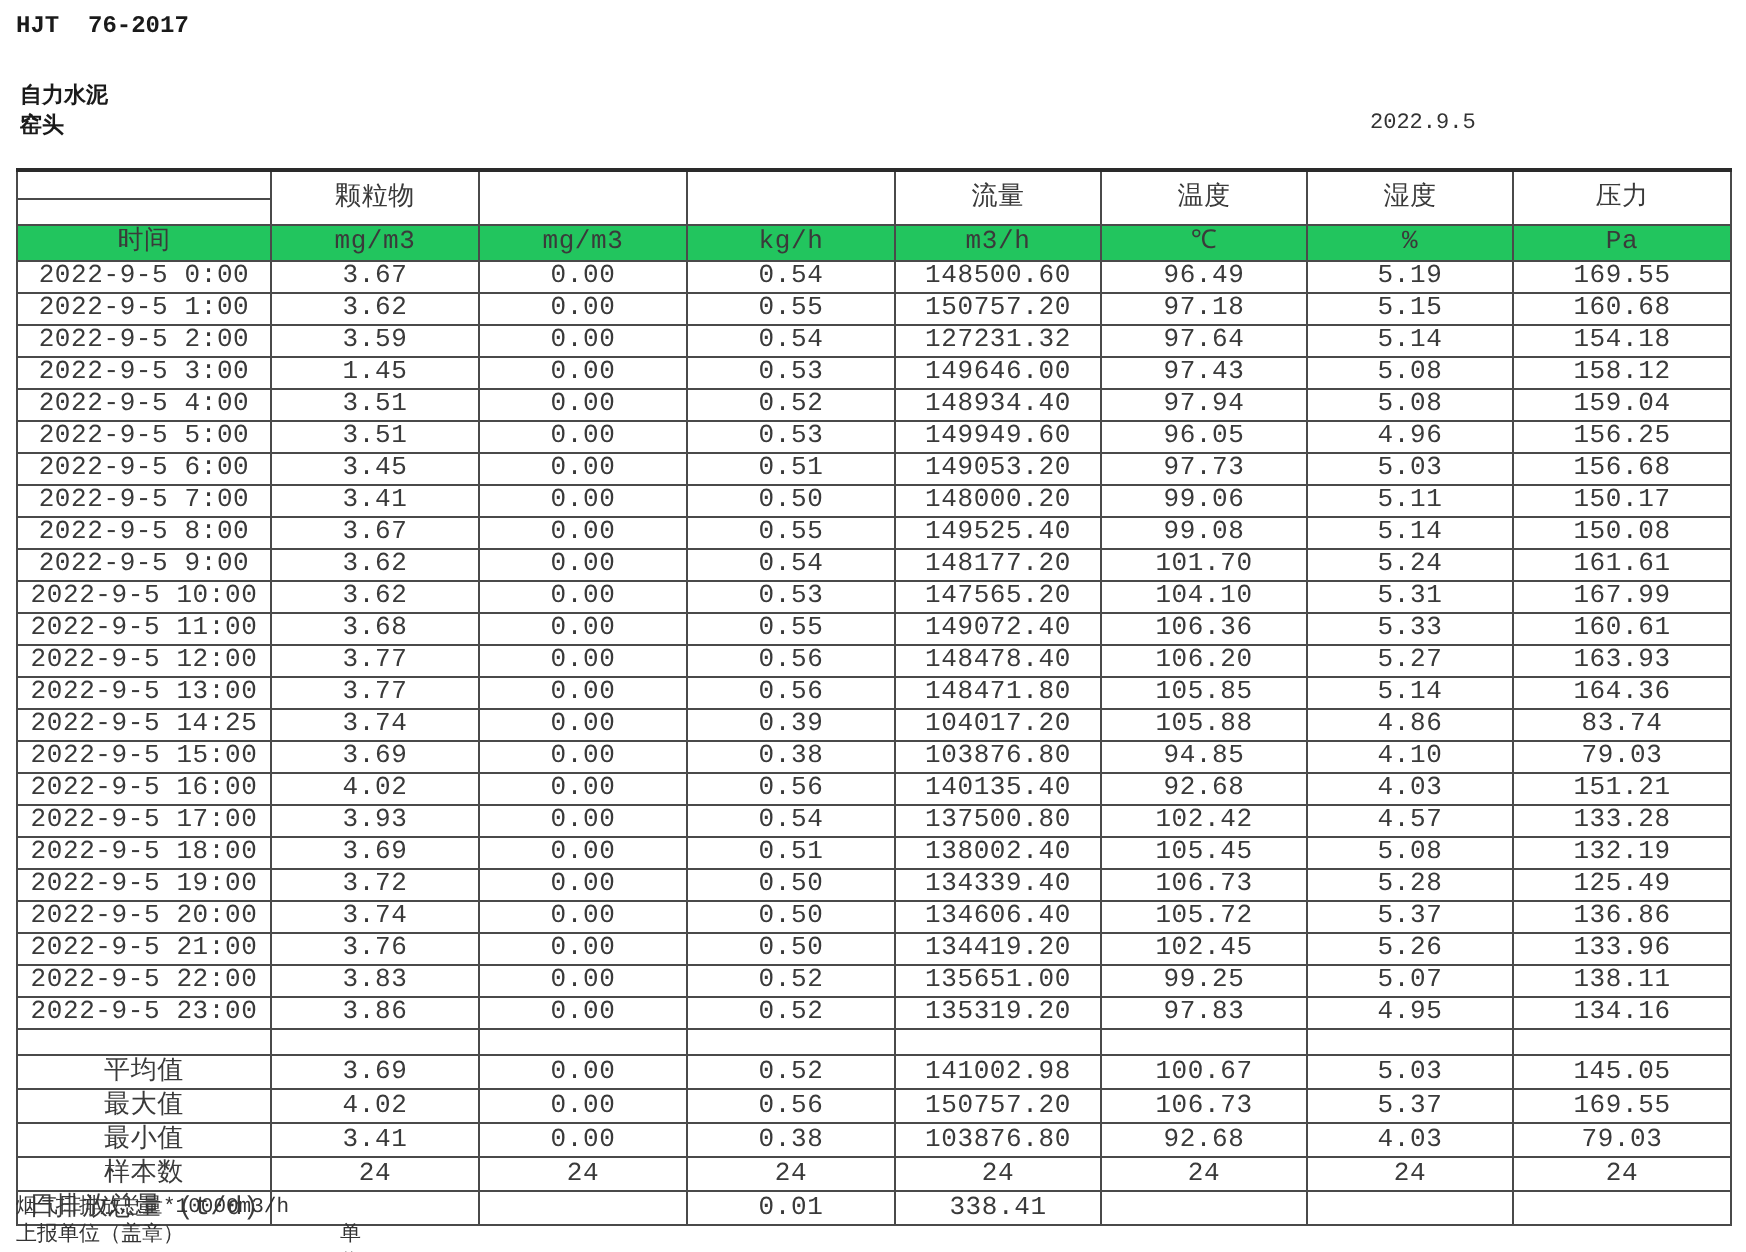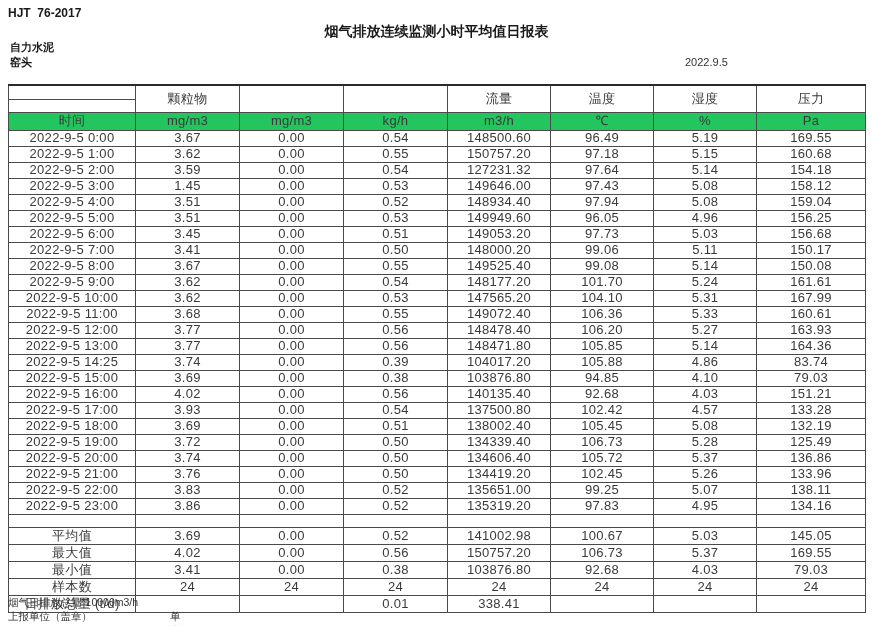--- a/index.html
+++ b/index.html
@@ -1,17 +1,17 @@
 <!DOCTYPE html>
 <html><head>
 <meta charset="utf-8">
 <style>
   html,body{margin:0;padding:0;background:#fff;}
   .page{position:relative;width:873px;height:626px;background:#ffffff;overflow:hidden;
-        font-family:Liberation Sans, sans-serif;color:#333;}
+        font-family:Liberation Mono, monospace;color:#333;}
   .doc-code{position:absolute;left:8px;top:6px;font-size:12px;font-weight:bold;color:#1a1a1a;white-space:pre;}
   .title{position:absolute;left:0;right:0;top:23px;text-align:center;font-size:14px;font-weight:bold;color:#1a1a1a;}
   .company{position:absolute;left:10px;top:40px;font-size:11px;font-weight:bold;color:#1a1a1a;}
   .station{position:absolute;left:10px;top:55px;font-size:11px;font-weight:bold;color:#1a1a1a;}
   .date{position:absolute;left:653px;top:56px;font-size:11px;color:#333;margin-left:32px;}
   table.report{position:absolute;left:8px;top:84px;border-collapse:collapse;table-layout:fixed;
         font-size:13px;letter-spacing:0.3px;color:#3a3a3a;}
   table.report td{border:1px solid #4a4a4a;text-align:center;padding:0;line-height:1.15;overflow:hidden;}
   table.report{border-top:2px solid #2a2a2a;}
   tr.group-row td{height:13px;}
@@ -23,21 +23,20 @@
   .footer{position:absolute;left:8px;top:596px;font-size:10.5px;color:#333;}
   .footer-line1{height:14px;text-align:center;}
   .footer-line2{position:relative;height:14px;}
   .footer-unit{position:absolute;left:162px;top:0;}
 </style>
 </head>
 <body>
 
 <div class="page">
   <div class="doc-code">HJT  76-2017</div>
-  <div class="title">烟气排放连续监测小时平均值日报表</div>
   <div class="company">自力水泥</div>
   <div class="station">窑头</div>
   <div class="date">2022.9.5</div>
 
   <table class="report">
     <colgroup>
       <col style="width:127px">
         <col style="width:104px">
         <col style="width:104px">
         <col style="width:104px">

